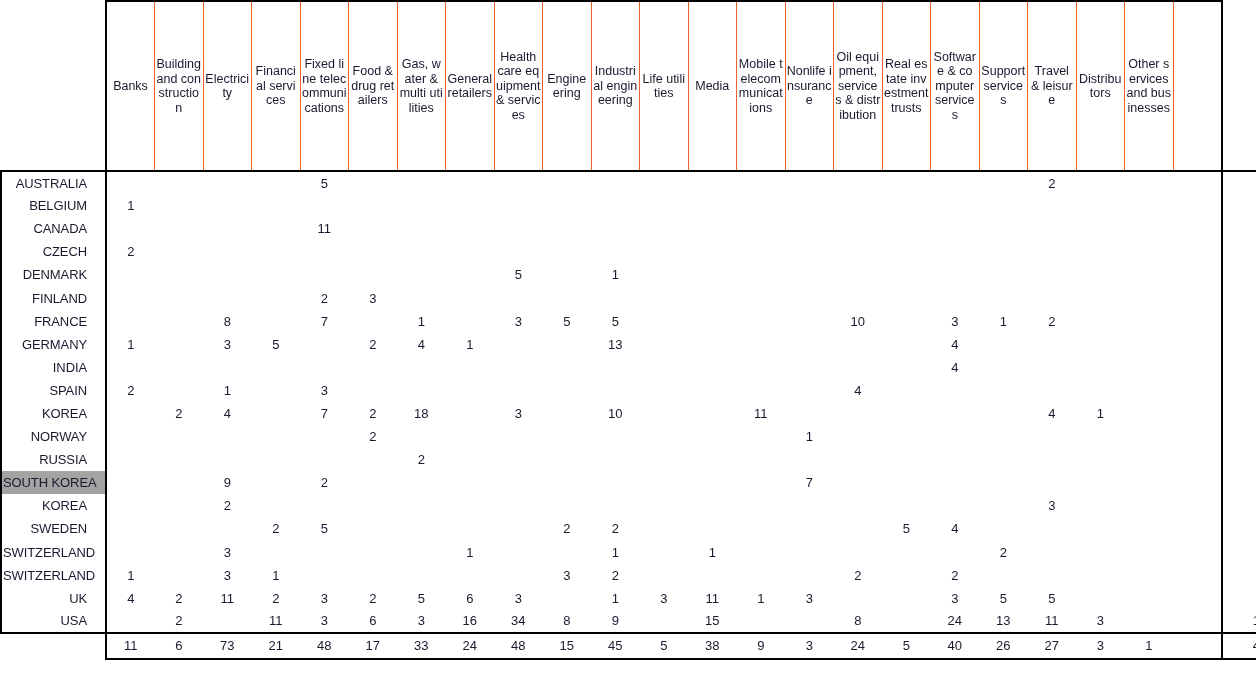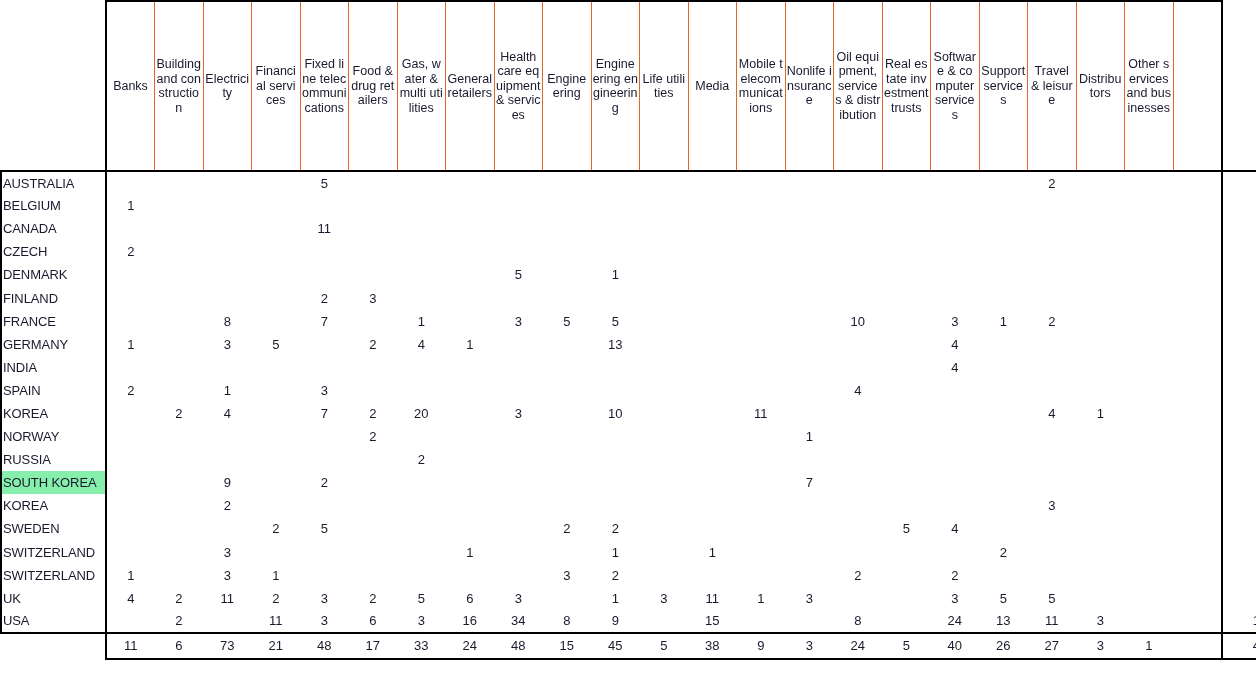--- a/index.html
+++ b/index.html
@@ -37,29 +37,29 @@
   }
   th.colhead.first{border-left:2.5px solid #000000;}
   th.colhead.blankcol{border-left:1.5px solid #E8622A;border-right:2.5px solid #000000;}
   th.totalhead{
     border:none;background:#ffffff;
   }
 
   
   tr.data-row{height:23.1px;}
   td.rowlabel{
-    text-align:left;
-    padding-right:4px;
+    text-align:right;
+    padding-right:18px;
     font-size:13px;
     white-space:nowrap;
     background:#ffffff;
     border-left:2.5px solid #000000;
     letter-spacing:-0.1px;
   }
-  td.rowlabel.hl{background:#86efac;}
+  td.rowlabel.hl{background:#a3a3a3;}
   tr.data-row.firstdata td.rowlabel{border-top:2.5px solid #000000;}
   tr.data-row.lastdata td.rowlabel{border-bottom:2.5px solid #000000;}
 
   td.cell{
     text-align:center;
     font-size:13px;
     background:#ffffff;
     border:none;
   }
   td.cell.firstcell{border-left:2.5px solid #000000;}
@@ -134,21 +134,21 @@
       <th class="colhead first">Banks</th>
           <th class="colhead">Building and construction</th>
           <th class="colhead">Electricity</th>
           <th class="colhead">Financial services</th>
           <th class="colhead">Fixed line telecommunications</th>
           <th class="colhead">Food &amp; drug retailers</th>
           <th class="colhead">Gas, water &amp; multi utilities</th>
           <th class="colhead">General retailers</th>
           <th class="colhead">Health care equipment &amp; services</th>
           <th class="colhead">Engineering</th>
-          <th class="colhead">Engineering engineering</th>
+          <th class="colhead">Industrial engineering</th>
           <th class="colhead">Life utilities</th>
           <th class="colhead">Media</th>
           <th class="colhead">Mobile telecommunications</th>
           <th class="colhead">Nonlife insurance</th>
           <th class="colhead">Oil equipment, services &amp; distribution</th>
           <th class="colhead">Real estate investment trusts</th>
           <th class="colhead">Software &amp; computer services</th>
           <th class="colhead">Support services</th>
           <th class="colhead">Travel &amp; leisure</th>
           <th class="colhead">Distributors</th>
@@ -429,21 +429,21 @@
           <td class="rowtotal">10</td>
         </tr>
         <tr class="data-row">
           <td class="rowlabel">KOREA</td>
           <td class="cell firstcell"></td>
           <td class="cell">2</td>
           <td class="cell">4</td>
           <td class="cell"></td>
           <td class="cell">7</td>
           <td class="cell">2</td>
-          <td class="cell">20</td>
+          <td class="cell">18</td>
           <td class="cell"></td>
           <td class="cell">3</td>
           <td class="cell"></td>
           <td class="cell">10</td>
           <td class="cell"></td>
           <td class="cell"></td>
           <td class="cell">11</td>
           <td class="cell"></td>
           <td class="cell"></td>
           <td class="cell"></td>

